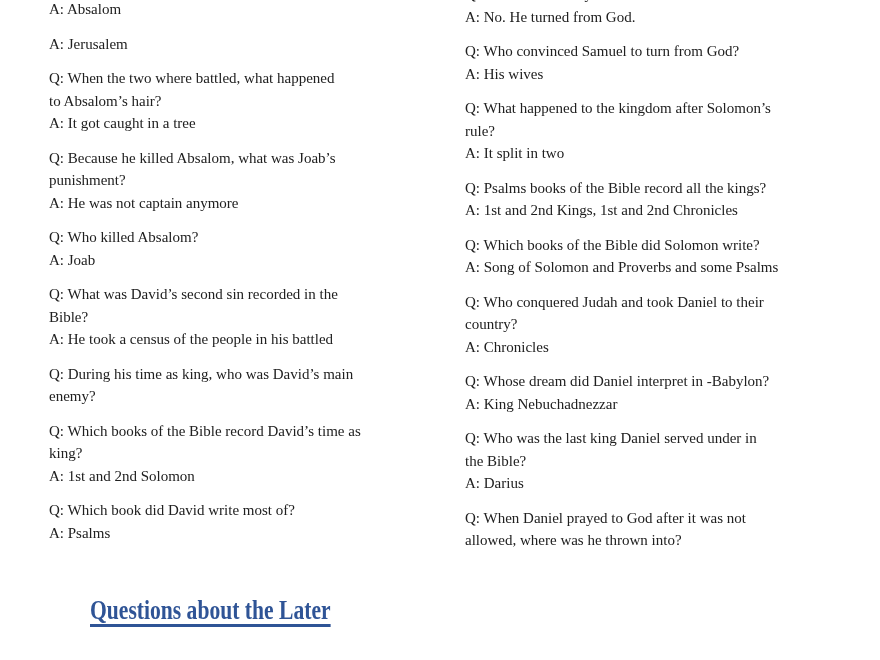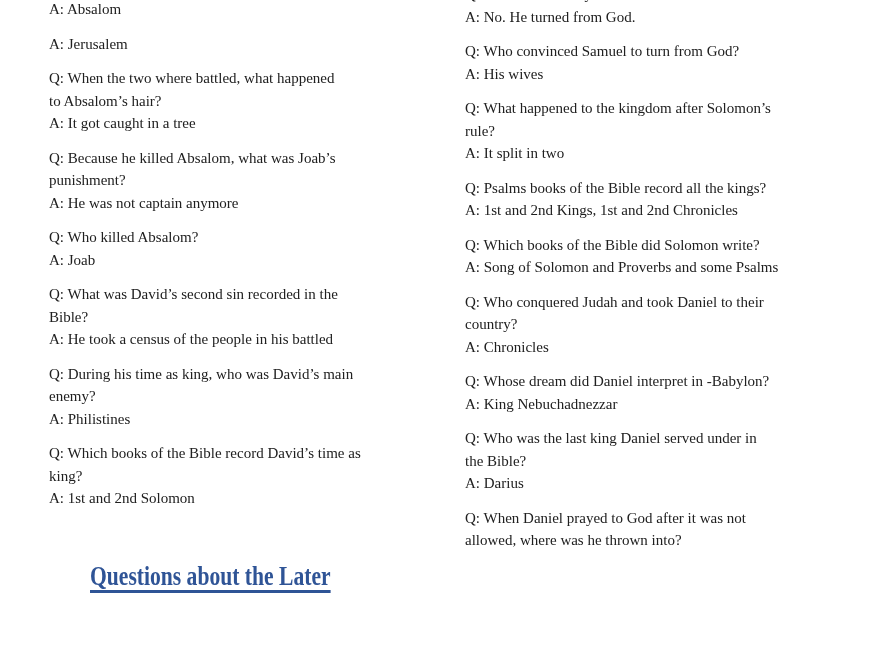--- a/index.html
+++ b/index.html
@@ -58,26 +58,29 @@
       <p class="answer">A: Joab</p>
     </div>
     <div class="qa-group">
       <p class="question">Q: What was David’s second sin recorded in the
 Bible?</p>
       <p class="answer">A: He took a census of the people in his battled</p>
     </div>
     <div class="qa-group">
       <p class="question">Q: During his time as king, who was David’s main
 enemy?</p>
-      <p class="answer">A: Philistines</p>
     </div>
     <div class="qa-group">
       <p class="question">Q: Which books of the Bible record David’s time as
 king?</p>
       <p class="answer">A: 1st and 2nd Solomon</p>
+    </div>
+    <div class="qa-group">
+      <p class="question">Q: Which book did David write most of?</p>
+      <p class="answer">A: Psalms</p>
     </div>
     <h1 class="heading">
       <span class="heading-text">Questions about the Later</span>
     </h1>
   </section>
 
   <section class="col col-right">
     <div class="qa-group">
       <p class="question">Q: Did Solomon stay faithful to God his whole life?</p>
       <p class="answer">A: No. He turned from God.</p>

